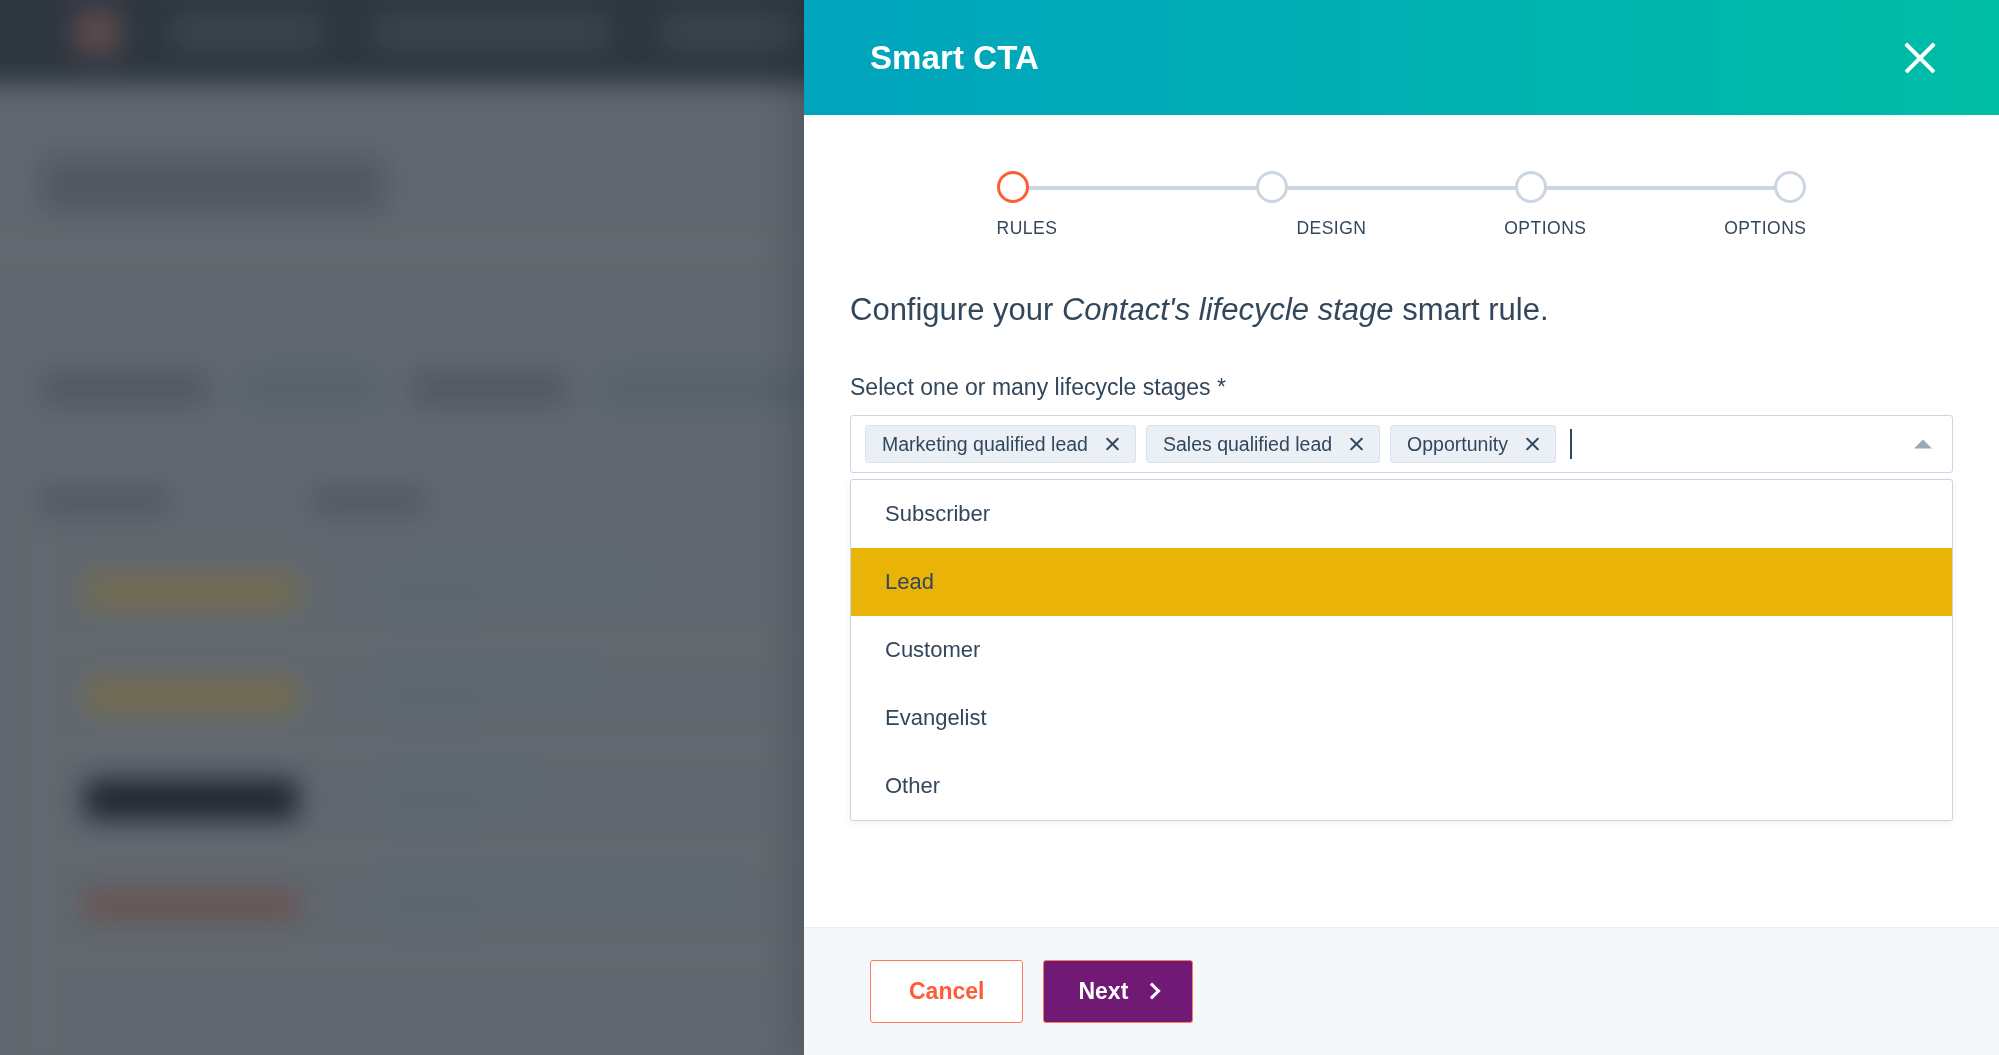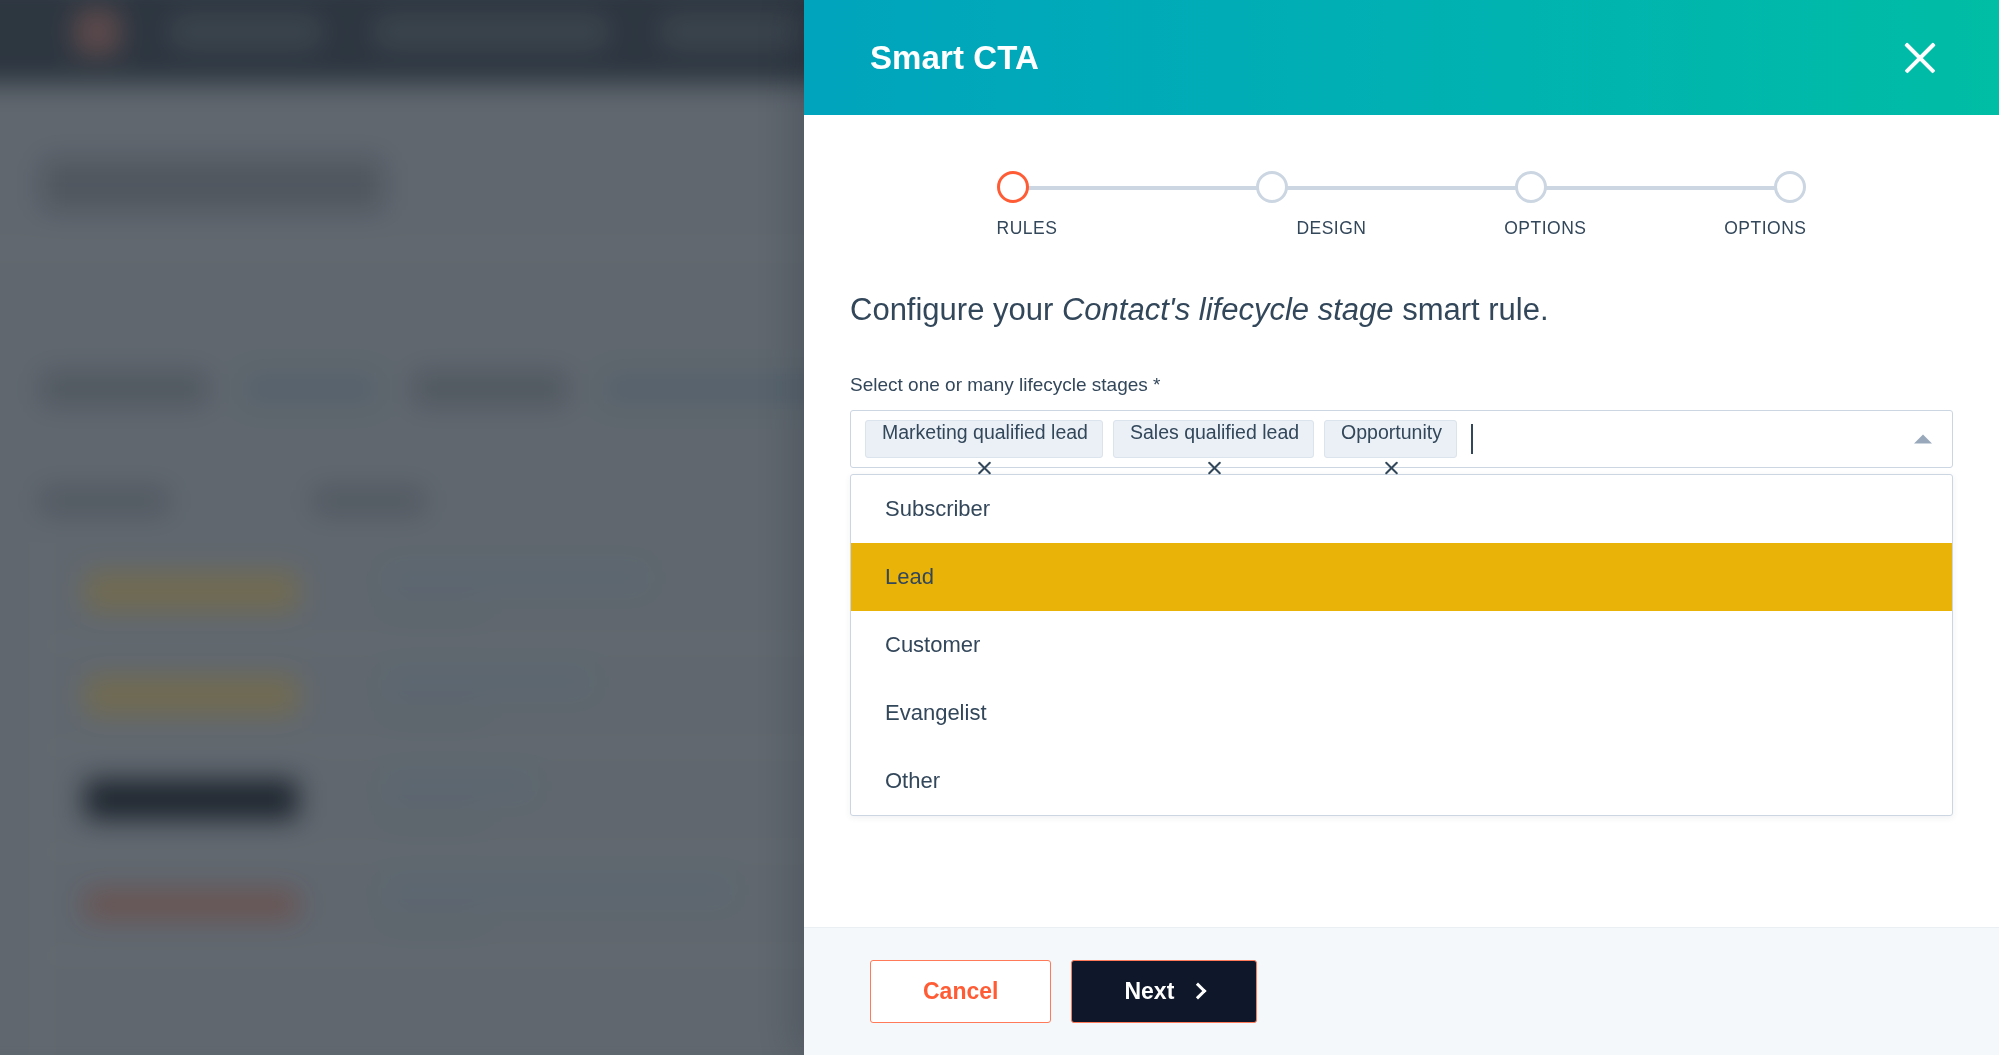--- a/index.html
+++ b/index.html
@@ -249,21 +249,21 @@
     margin-top: 52px;
     font-size: 31px;
     color: #33475b;
     line-height: 1.2;
   }
   .desc em { font-style: italic; }
 
   
   .field-label {
     margin-top: 46px;
-    font-size: 19px;
+    font-size: 23px;
     color: #33475b;
     font-weight: normal;
   }
 
   .combo {
     margin-top: 14px;
     border: 1px solid #cbd6e2;
     border-radius: 3px;
     min-height: 58px;
     display: flex;
@@ -277,21 +277,20 @@
     display: inline-flex;
     align-items: center;
     gap: 16px;
     background: #eaf0f6;
     border: 1px solid #dbe3ec;
     border-radius: 3px;
     height: 38px;
     padding: 0 14px 0 16px;
     margin-right: 10px;
     box-sizing: border-box;
-    flex-direction: column;
   }
   .tag-label {
     font-size: 19.5px;
     color: #33475b;
   }
   .tag-x {
     width: 17px; height: 17px;
     position: relative;
     cursor: pointer;
     flex: 0 0 17px;
@@ -368,29 +367,29 @@
     box-sizing: border-box;
     display: inline-flex;
     align-items: center;
     justify-content: center;
   }
   .btn-cancel {
     background: #ffffff;
     border: 1px solid #ff7a59;
     color: #ff5c35;
     height: 63px;
-    padding: 0 52px;
+    padding: 0 38px;
     font-weight: bold;
   }
   .btn-next {
-    background: #0f172a;
+    background: #701a75;
     border: 1px solid #ff7a59;
     color: #ffffff;
     height: 63px;
-    padding: 0 52px;
+    padding: 0 34px;
     font-weight: bold;
     gap: 18px;
   }
   .chev {
     display: inline-block;
     width: 9px; height: 9px;
     border-top: 3px solid #fff;
     border-right: 3px solid #fff;
     transform: rotate(45deg);
     margin-bottom: 1px;

